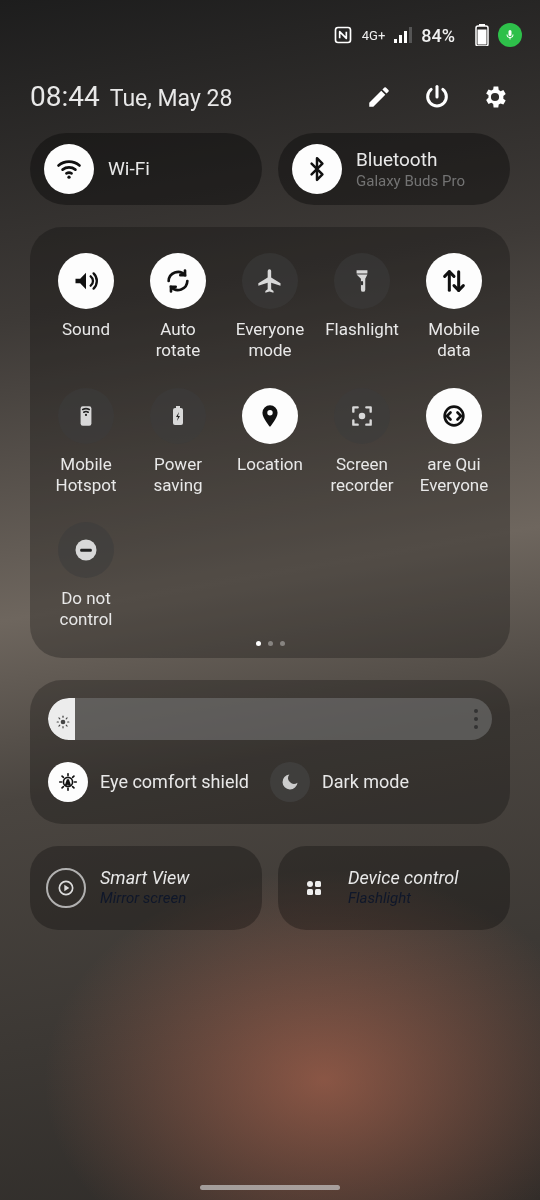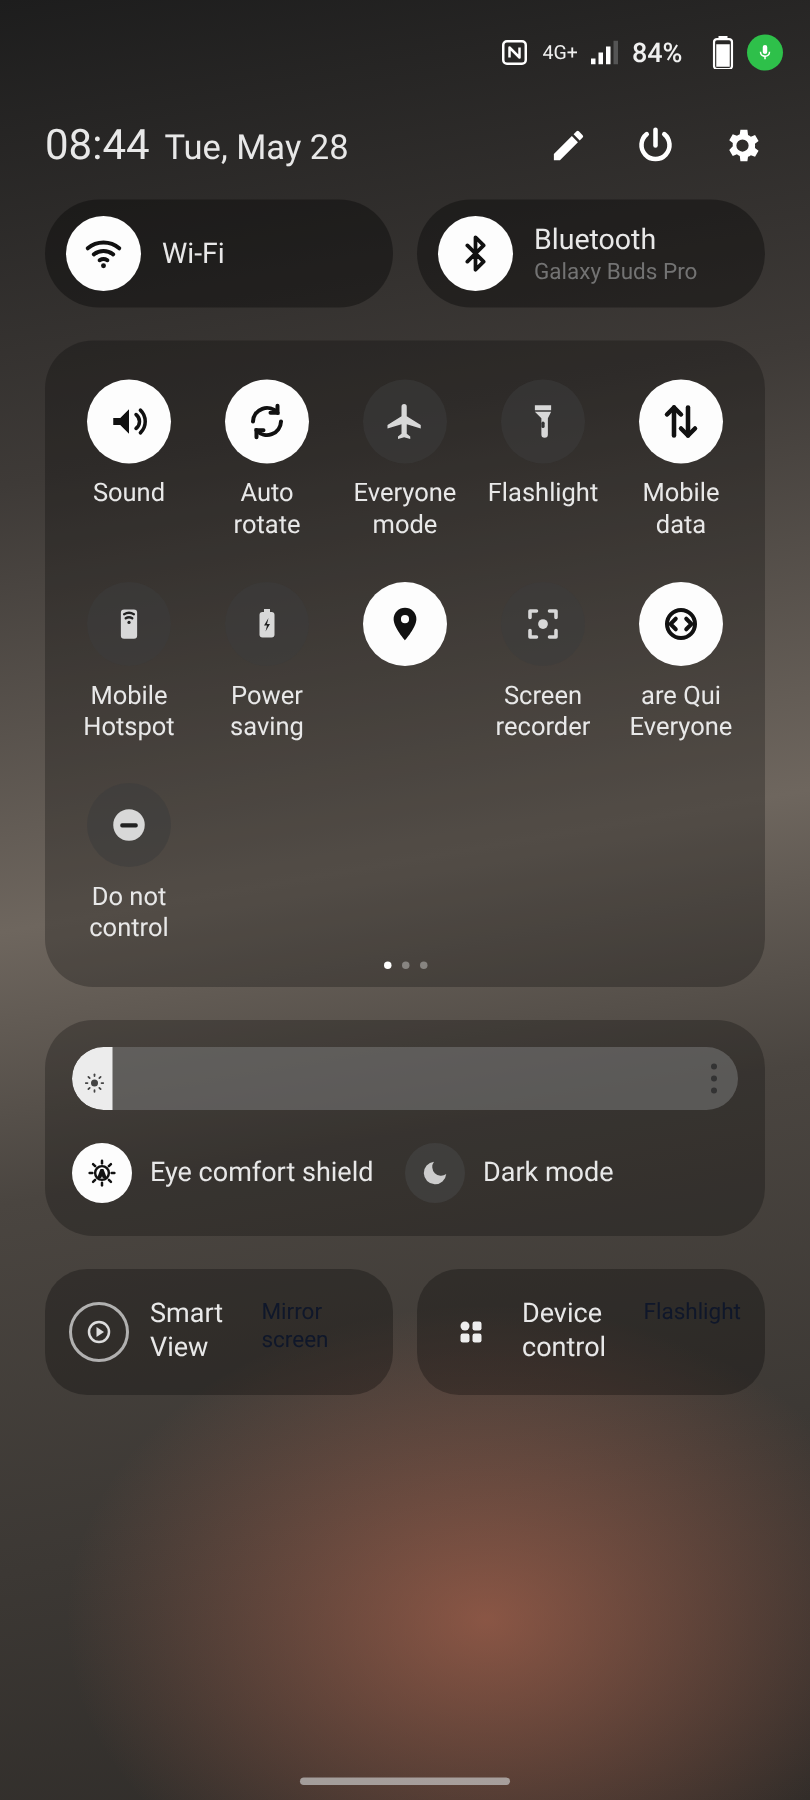--- a/index.html
+++ b/index.html
@@ -55,21 +55,21 @@
   .bright-row { display:flex; margin-top:22px; }
   .bright-item { flex:1; display:flex; align-items:center; gap:12px; }
   .bright-item .bcircle { width:40px; height:40px; border-radius:50%; display:flex; align-items:center; justify-content:center; }
   .bright-item .bcircle.on { background:#fdfdfd; color:#111; }
   .bright-item .bcircle.off { background:rgba(70,70,70,0.6); color:#ccc; }
   .bright-item .btxt { font-size:18px; }
 
   .bottom-row { display:flex; gap:16px; }
   .bpill { flex:1; background:rgba(0,0,0,0.28); border-radius:28px; height:84px; display:flex; align-items:center; padding:0 16px; gap:14px; }
   .bpill .oc { width:40px; height:40px; border-radius:50%; border:2px solid rgba(200,200,200,0.85); display:flex; align-items:center; justify-content:center; flex-shrink:0; }
-  .bpill .blabels { display:flex; flex-direction:row; line-height:1.25; }
+  .bpill .blabels { display:flex; flex-direction:column; line-height:1.25;font-style:italic; }
   .bpill .bl1 { font-size:18px; }
   .bpill .bl2 { font-size:15px; color:#0f172a; }
 
   .home-ind { position:absolute; bottom:10px; left:50%; transform:translateX(-50%); width:140px; height:5px; border-radius:3px; background:rgba(200,200,200,0.7); }
 </style>
 </head>
 <body>
 
 <div class="status-bar">
   <span>
@@ -231,20 +231,21 @@
           </span>
           <span class="tl">Power
 saving</span>
         </div>
         <div class="tile">
           <span class="tcircle on" style="color: rgb(17, 17, 17);">
             <svg width="26" height="26" viewBox="0 0 24 24" fill="currentColor">
               <path d="M12 2a7 7 0 017 7c0 5-7 13-7 13S5 14 5 9a7 7 0 017-7zm0 4.5A2.5 2.5 0 1014.5 9 2.5 2.5 0 0012 6.5z"></path>
             </svg>
           </span>
+          <span class="tl">Location</span>
         </div>
         <div class="tile">
           <span class="tcircle off" style="color: rgb(216, 216, 216);">
             <svg width="26" height="26" viewBox="0 0 24 24" fill="none" stroke="currentColor" stroke-width="2.2" stroke-linecap="round">
               <path d="M4 4h4M4 4v4M20 4h-4M20 4v4M4 20h4M4 20v-4M20 20h-4M20 20v-4"></path>
               <circle cx="12" cy="12" r="3" fill="currentColor" stroke="none"></circle>
             </svg>
           </span>
           <span class="tl">Screen
 recorder</span>

